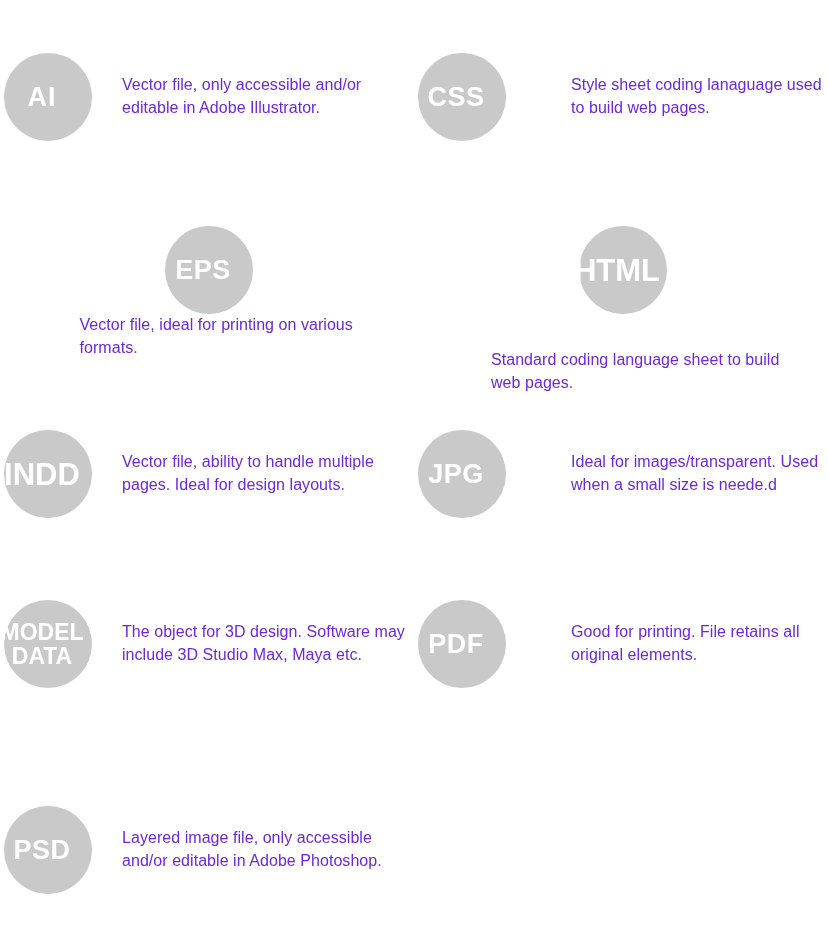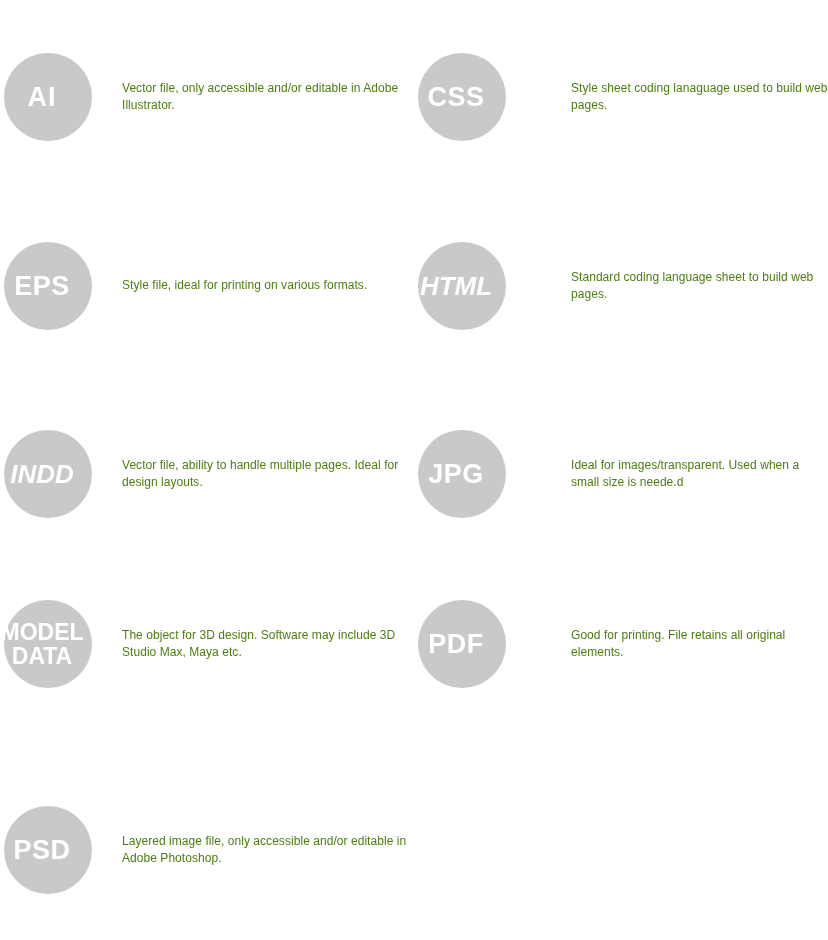--- a/index.html
+++ b/index.html
@@ -27,21 +27,21 @@
     width: 414px;
     height: 120px;
   }
 
   
   .col-left  { left: 0px;   }
   .col-right { left: 414px; gap: 35px; }
 
   
   .row-0 { top: 37px;  }
-  .row-1 { top: 226px; }
+  .row-1 { top: 226px; flex-direction: column; }
   .row-2 { top: 414px; align-items: center; }
   .row-3 { top: 584px; }
   .row-4 { top: 790px; }
 
   .badge-wrap {
     position: relative;
     width: 88px;
     height: 88px;
     flex: 0 0 88px;
     margin-left: 4px;
@@ -68,28 +68,28 @@
     text-align: center;
     line-height: 1.0;
     white-space: pre-line;
     width: 112px;
     margin-left: -12px;
   }
 
   
   .len-2 .badge-label { font-size: 27px; letter-spacing: 1px; }
   .len-3 .badge-label { font-size: 27px; letter-spacing: 0.5px; }
-  .len-4 .badge-label { font-size: 26px; letter-spacing: 0px; font-style: italic; }
+  .len-4 .badge-label { font-size: 31px; letter-spacing: 0px; }
   .len-multi .badge-label { font-size: 23px; line-height: 1.05; letter-spacing: 0px; }
 
   .format-desc {
     margin-left: 30px;
     width: 285px;
-    color: #4d7c0f;
-    font-size: 12px;
+    color: #6d28d9;
+    font-size: 16px;
     line-height: 1.42;
     letter-spacing: 0.05px;
   }
 
   .col-right .format-desc { width: 290px; }
 </style>
 </head>
 <body>
 
 <div id="legend-grid">
@@ -105,21 +105,21 @@
         <div class="badge-circle"></div>
         <div class="badge-label">CSS</div>
       </div>
       <div class="format-desc">Style sheet coding lanaguage used to build web pages.</div>
     </div>
     <div class="format-entry col-left row-1">
       <div class="badge-wrap len-3">
         <div class="badge-circle"></div>
         <div class="badge-label">EPS</div>
       </div>
-      <div class="format-desc">Style file, ideal for printing on various formats.</div>
+      <div class="format-desc">Vector file, ideal for printing on various formats.</div>
     </div>
     <div class="format-entry col-right row-1">
       <div class="badge-wrap len-4">
         <div class="badge-circle"></div>
         <div class="badge-label">HTML</div>
       </div>
       <div class="format-desc">Standard coding language sheet to build web pages.</div>
     </div>
     <div class="format-entry col-left row-2">
       <div class="badge-wrap len-4">

